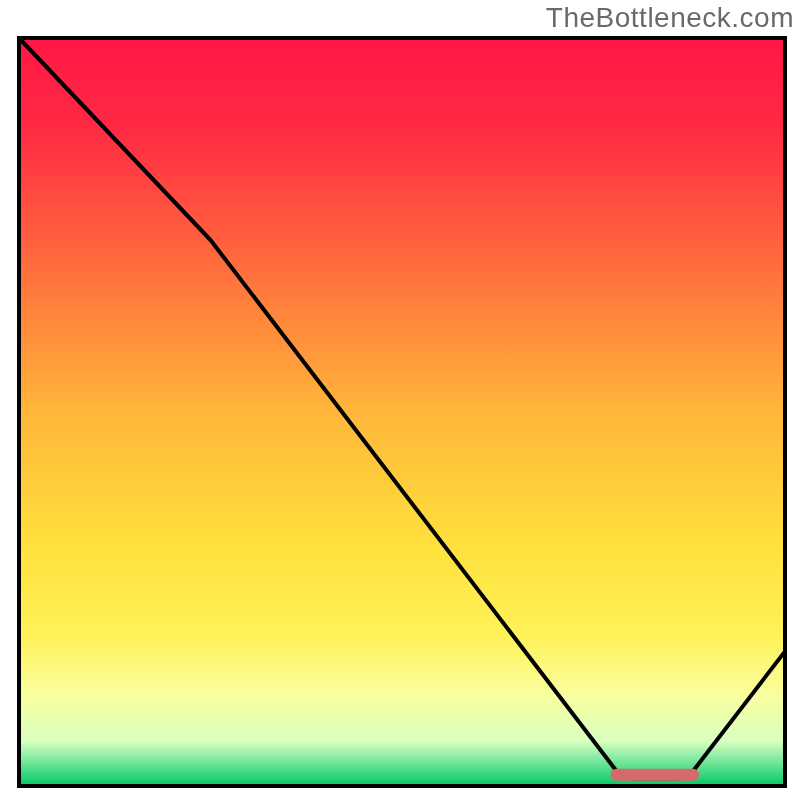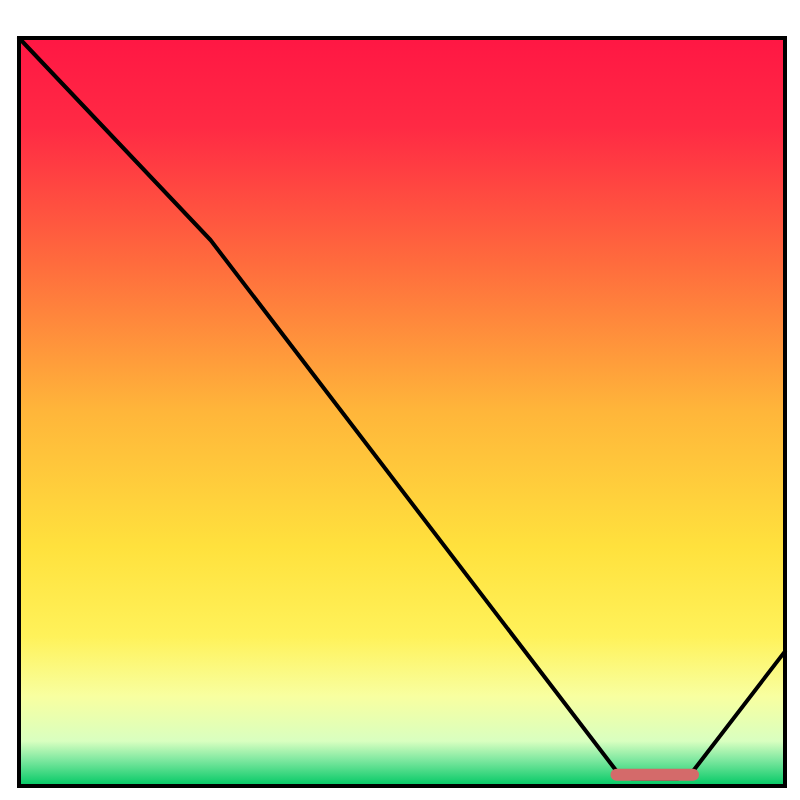--- a/index.html
+++ b/index.html
@@ -28,20 +28,21 @@
   svg.plot {
     position: absolute;
     left: 0;
     top: 0;
   }
 </style>
 </head>
 <body>
 
 <div class="canvas">
+  <div class="watermark">TheBottleneck.com</div>
 
   <svg class="plot" width="800" height="800">
     <defs>
       <linearGradient id="bg-grad" x1="0" y1="0" x2="0" y2="1">
           <stop offset="0.00%" stop-color="#ff1744"></stop>
           <stop offset="12.00%" stop-color="#ff2a44"></stop>
           <stop offset="30.00%" stop-color="#ff6b3d"></stop>
           <stop offset="50.00%" stop-color="#ffb63a"></stop>
           <stop offset="68.00%" stop-color="#ffe13d"></stop>
           <stop offset="80.00%" stop-color="#fff25a"></stop>

